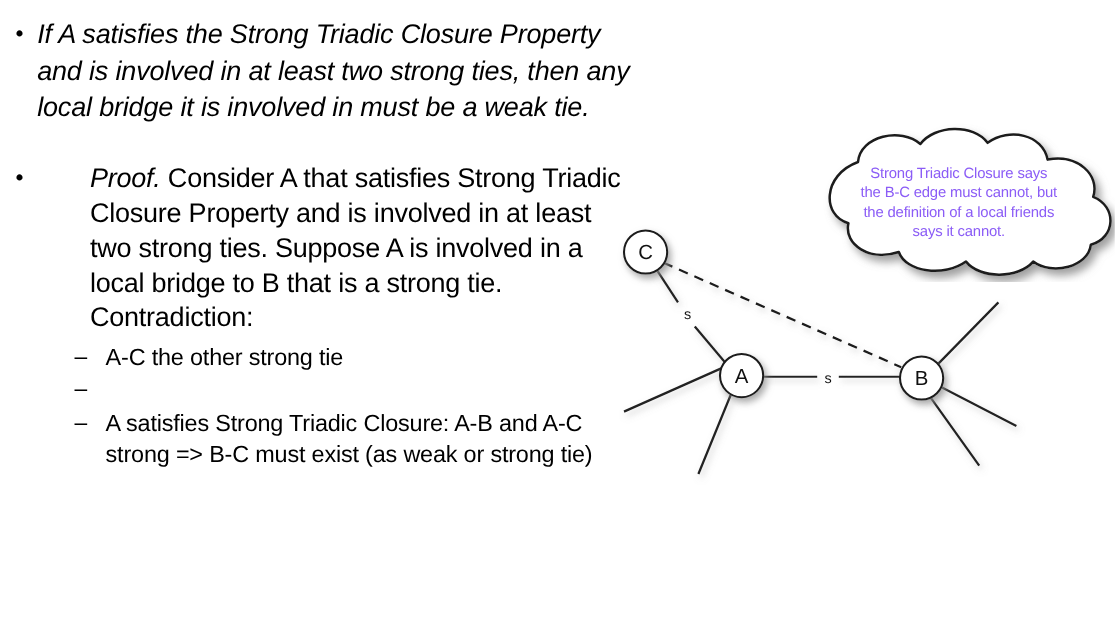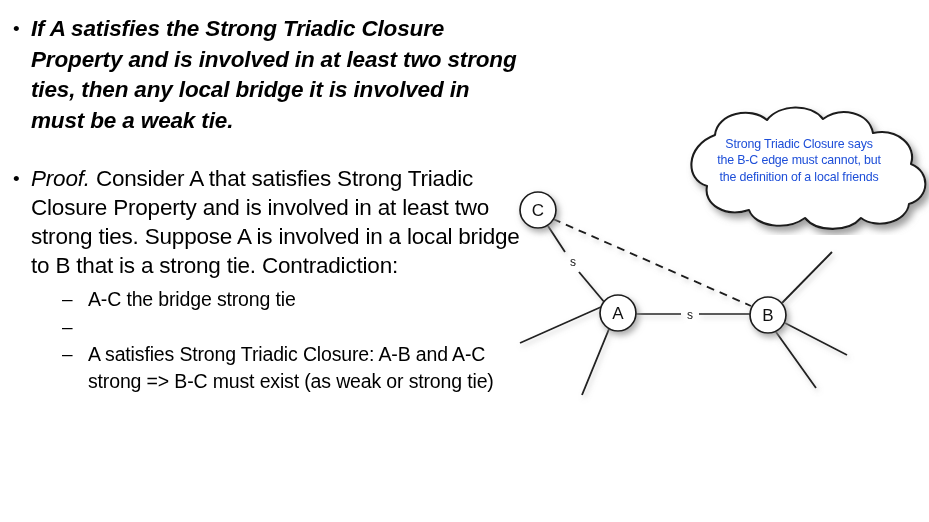--- a/index.html
+++ b/index.html
@@ -54,29 +54,30 @@
 
   .bullet-text {
     flex: 1 1 auto;
     font-size: 22.5px;
     line-height: 30.5px;
     letter-spacing: -0.15px;
   }
 
   .bullet-text.italic {
     font-style: italic;
-    font-weight: bold;
+    font-weight: normal;
   }
 
   .proof-word {
     font-style: italic;
   }
 
   .bullet-text.plain {
     font-weight: normal;
+    margin-left: 44px;
   }
 
   
   .bullet-block.proof .bullet-text {
     line-height: 29px;
     letter-spacing: -0.2px;
   }
   .bullet-block.proof .bullet-mark {
     line-height: 29px;
   }
@@ -127,21 +128,21 @@
   }
 
   .cloud-text {
     position: absolute;
     left: 28px;
     top: 36px;
     width: 232px;
     text-align: center;
     font-size: 12.4px;
     line-height: 16.3px;
-    color: #1d4ed8;
+    color: #8b5cf6;
     letter-spacing: -0.15px;
   }
 </style>
 </head>
 <body>
 
 <div id="slide">
 
   <div class="text-col">
 
@@ -158,21 +159,21 @@
       <div class="bullet-row">
         <div class="bullet-mark">•</div>
         <div class="bullet-text plain"><span class="proof-word">Proof.</span><span> Consider A that satisfies Strong Triadic Closure Property and is involved in at least two strong ties. Suppose A is involved in a local bridge to B that is a strong tie. Contradiction:</span></div>
       </div>
     </div>
 
     <div class="sub-list">
 
       <div class="sub-row">
         <div class="sub-mark">–</div>
-        <div class="sub-text">A-C the bridge strong tie</div>
+        <div class="sub-text">A-C the other strong tie</div>
       </div>
 
       <div class="sub-row">
         <div class="sub-mark">–</div>
       </div>
 
       <div class="sub-row">
         <div class="sub-mark">–</div>
         <div class="sub-text">A satisfies Strong Triadic Closure: A-B and A-C strong =&gt; B-C must exist (as weak or strong tie)</div>
       </div>
@@ -243,16 +244,17 @@
                C 252 122, 222 130, 206 118
                C 194 132, 162 133, 150 118
                C 132 131, 100 127, 94 110
                C 70 118, 48 104, 52 86
                C 30 80, 30 46, 60 35 Z"></path>
     </svg>
     <div class="cloud-text">
       <div>Strong Triadic Closure says</div>
       <div>the B-C edge must cannot, but</div>
       <div>the definition of a local friends</div>
+      <div>says it cannot.</div>
     </div>
   </div>
 
 </div>
 
 </body></html>

